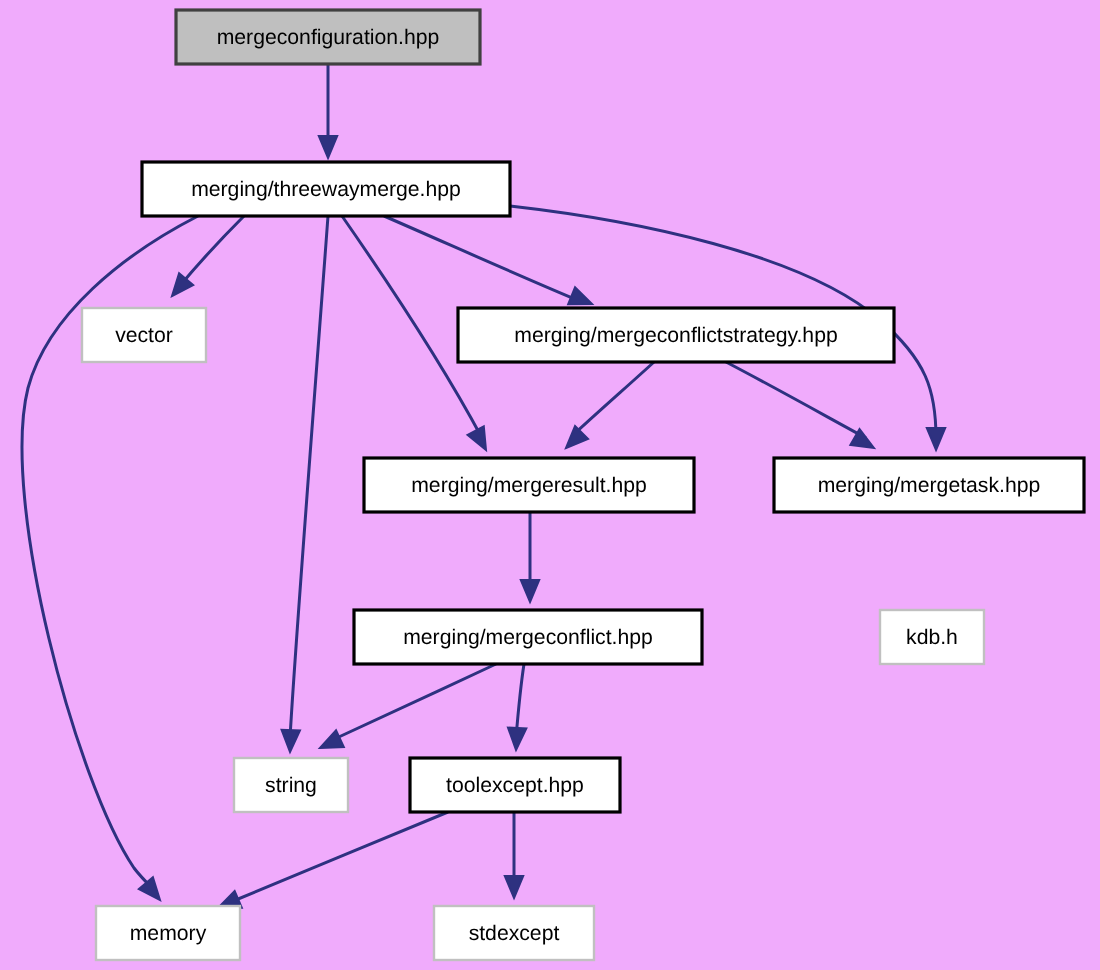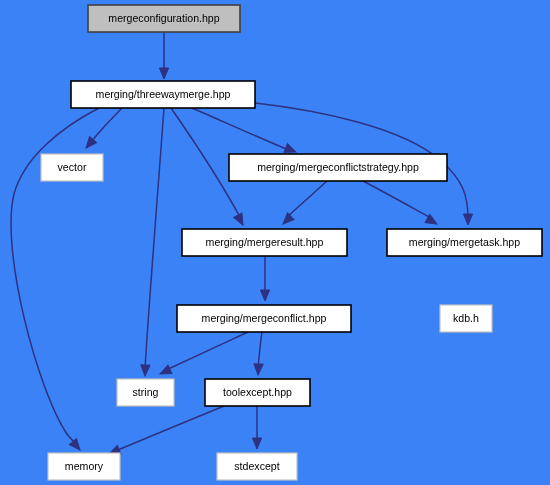--- a/index.html
+++ b/index.html
@@ -4,21 +4,21 @@
 <style>
   html, body {
     margin: 0;
     padding: 0;
     background: #ffffff;
   }
   #graph-root {
     position: relative;
     width: 550px;
     height: 485px;
-    background: #3b82f6;
+    background: #f0abfc;
     font-family: "Liberation Sans", sans-serif;
     overflow: hidden;
   }
   #graph-svg {
     position: absolute;
     left: 0;
     top: 0;
     width: 550px;
     height: 485px;
     display: block;

